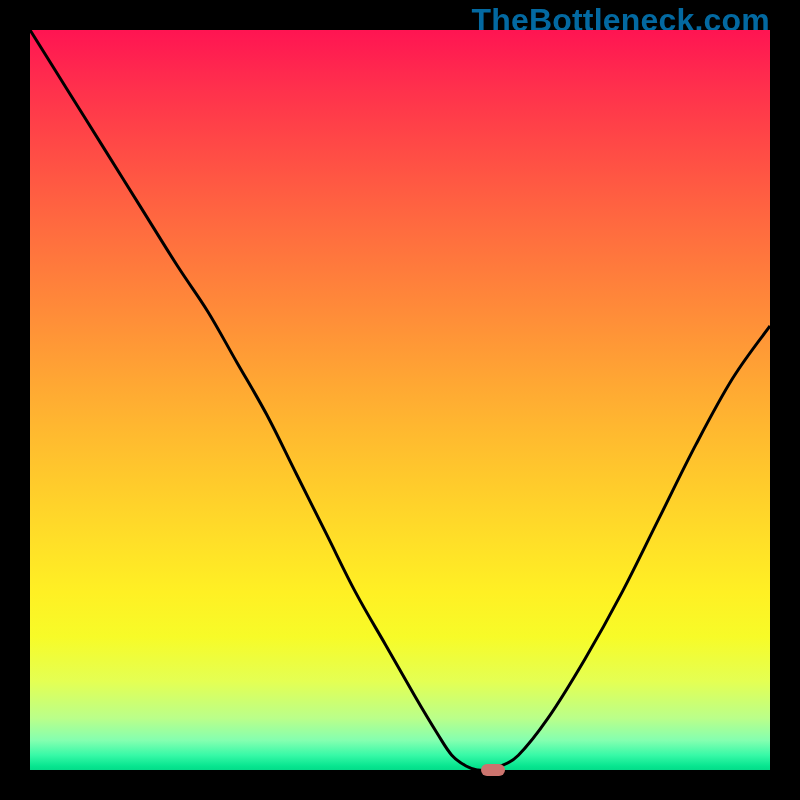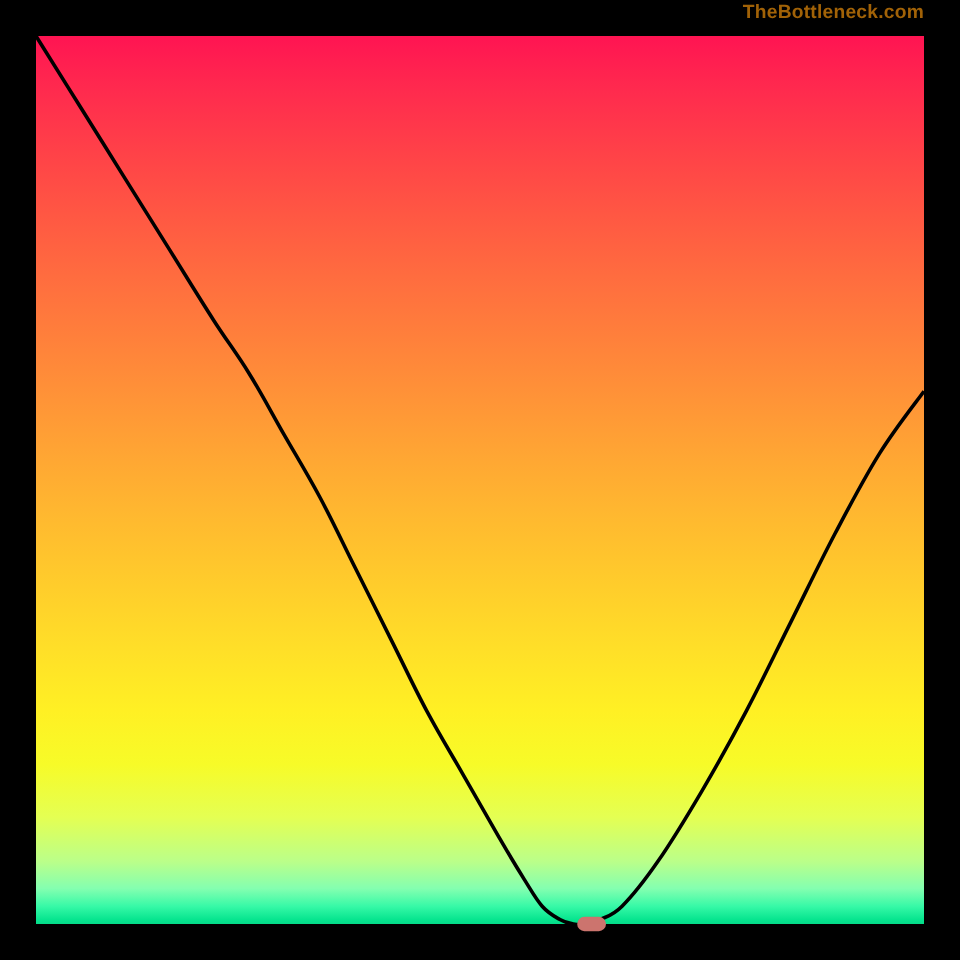--- a/index.html
+++ b/index.html
@@ -23,23 +23,23 @@
     left: 0;
     top: 0;
     width: 740px;
     height: 740px;
   }
   .watermark {
     position: absolute;
     top: 2px;
     right: 30px;
     font-family: Arial, Helvetica, sans-serif;
-    font-size: 16px;
+    font-size: 32px;
     font-weight: 600;
-    color: #a16207;
+    color: #0369a1;
     letter-spacing: 0.2px;
   }
   
   .grad {
     position: absolute;
     left: 0;
     top: 0;
     width: 740px;
     height: 740px;
     background: linear-gradient(

